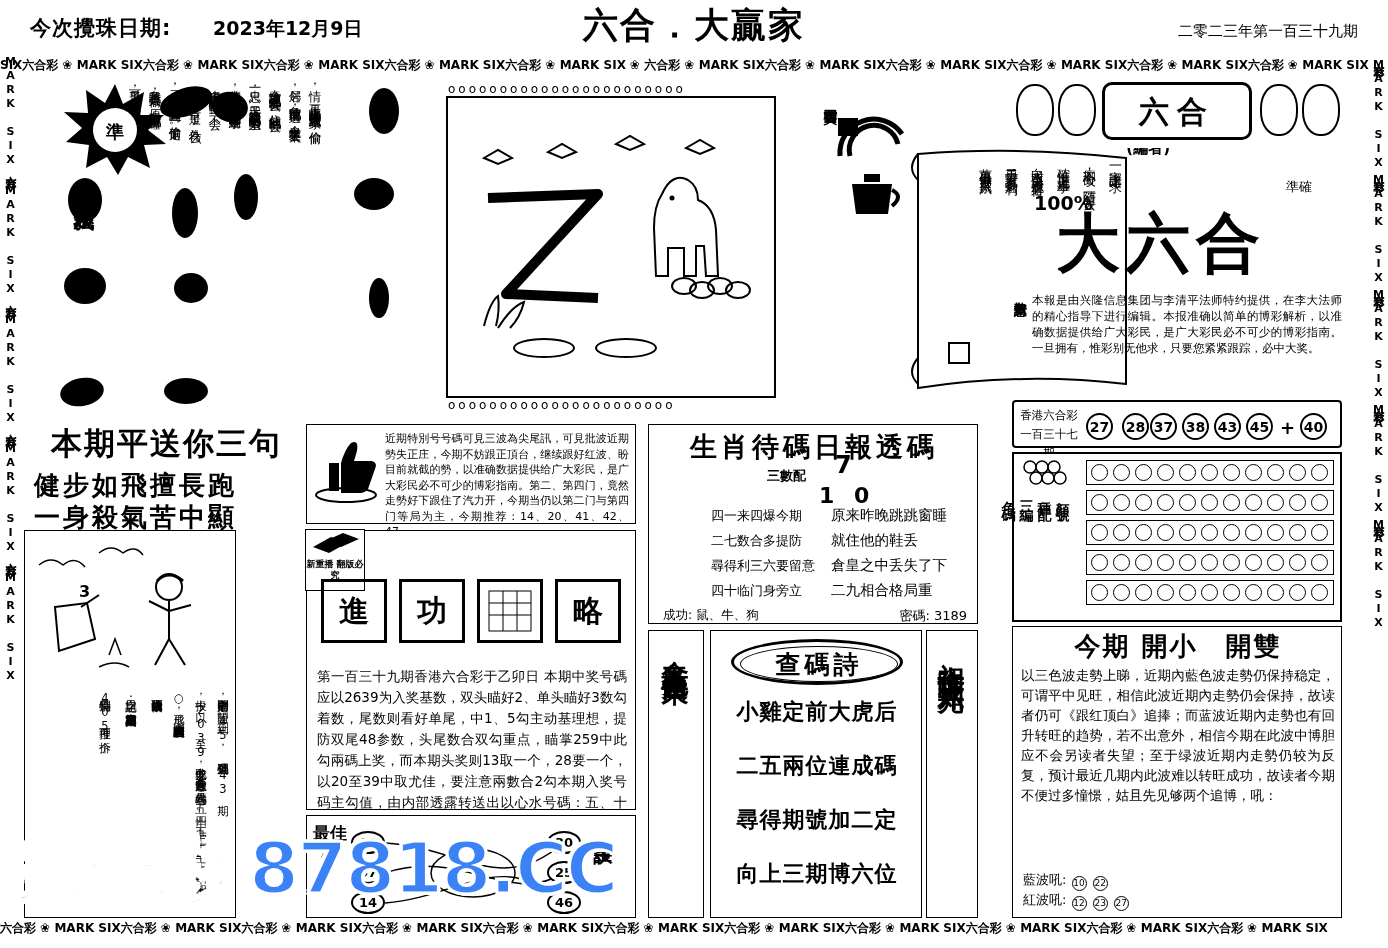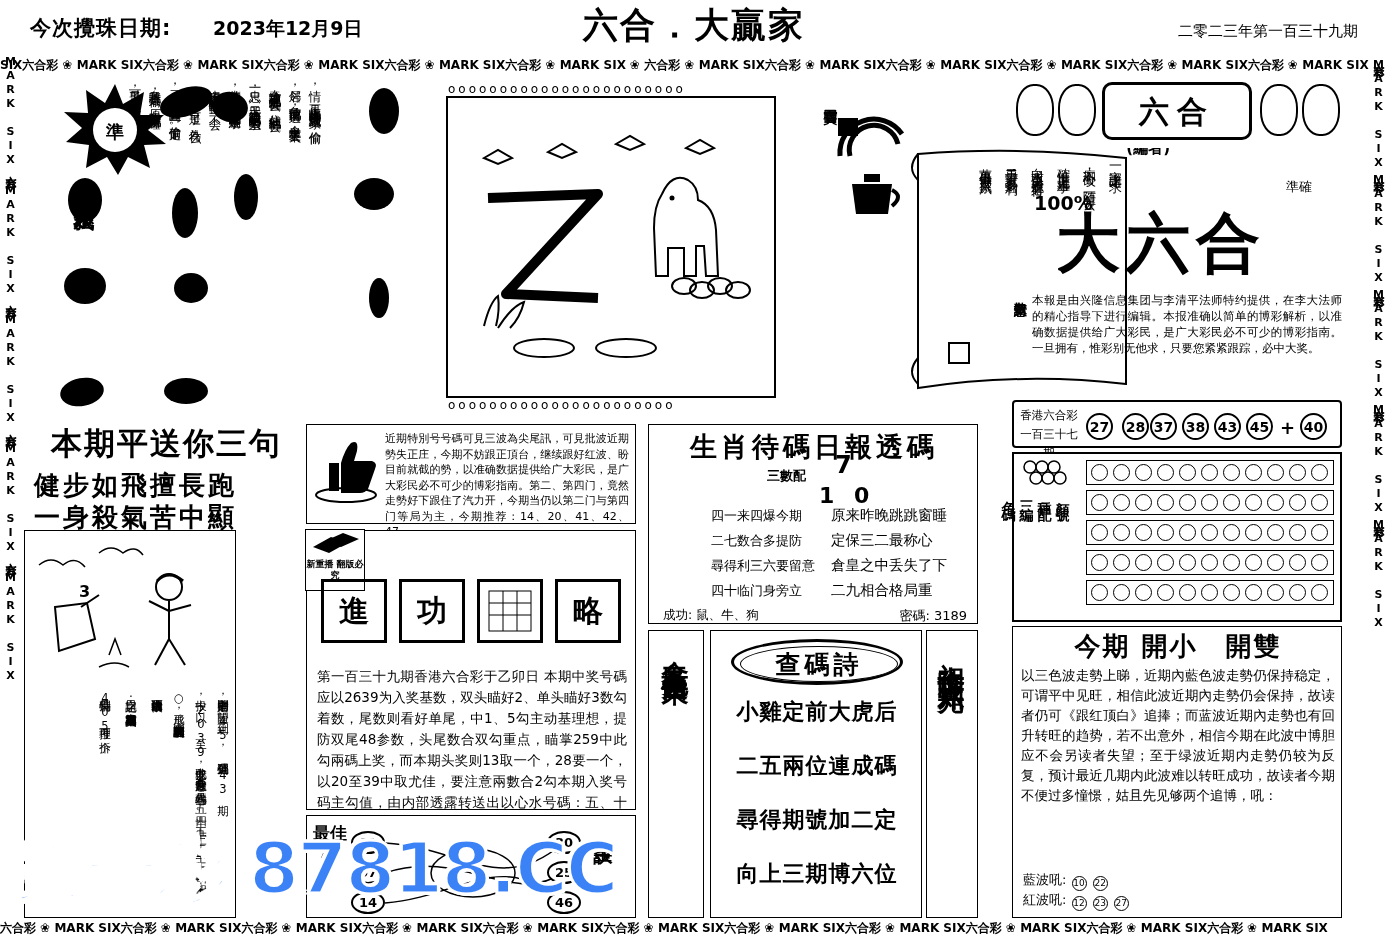--- a/index.html
+++ b/index.html
@@ -350,21 +350,21 @@
     <div class="ss-num2">1</div>
     <div class="ss-num3">0</div>
     <div class="ss-left">
       <div>四一来四爆今期</div>
       <div>二七数合多提防</div>
       <div>尋得利三六要留意</div>
       <div>四十临门身旁立</div>
     </div>
     <div class="ss-right">
       <div>原来昨晚跳跳窗睡</div>
-      <div>定保三二最称心</div>
+      <div>就住他的鞋丢</div>
       <div>倉皇之中丢失了下</div>
       <div>二九相合格局重</div>
     </div>
     <div class="ss-foot">成功: 鼠、牛、狗</div>
     <div class="ss-code">
       <span>密碼:</span>
       <span>3189</span>
     </div>
   </div>
 

